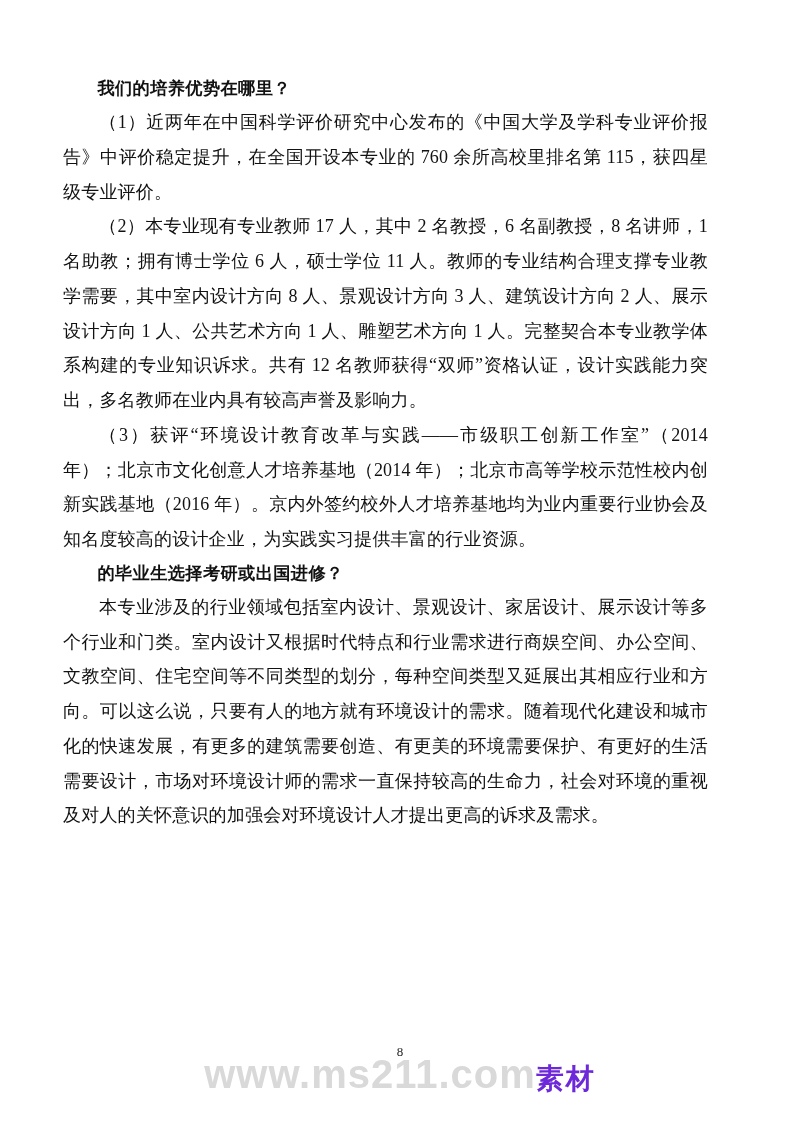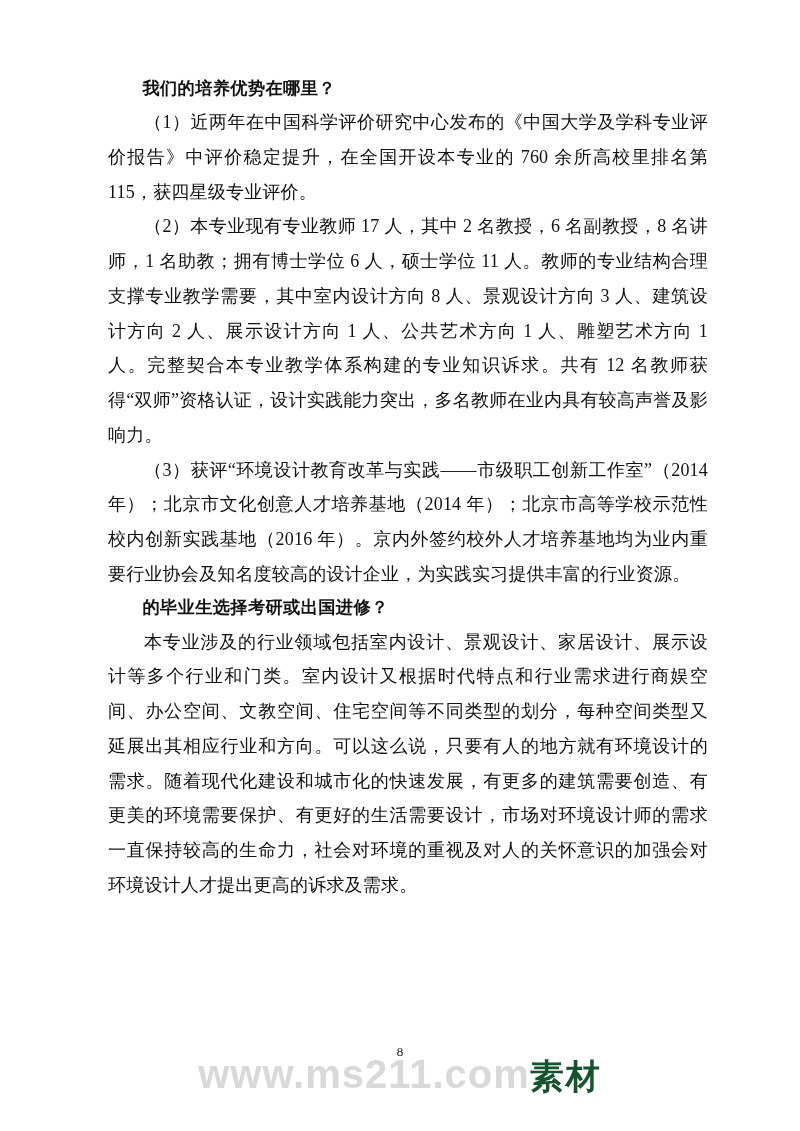--- a/index.html
+++ b/index.html
@@ -15,21 +15,21 @@
     position: relative;
     overflow: hidden;
   }
   .page {
     position: absolute;
     left: 0;
     top: 0;
     width: 800px;
     height: 1131px;
     box-sizing: border-box;
-    padding: 72px 92px 40px 108px;
+    padding: 72px 92px 40px 63px;
   }
   .doc-body {
     font-size: 17.2px;
     line-height: 1.93;
     text-align: justify;
     text-justify: inter-ideograph;
     letter-spacing: 0.2px;
   }
   .heading {
     font-weight: bold;
@@ -64,22 +64,22 @@
     font-size: 40px;
     font-weight: bold;
     font-family: "Liberation Sans", sans-serif;
     color: #d9d9d9;
     letter-spacing: 1px;
     white-space: nowrap;
     user-select: none;
   }
   .watermark .wm-cn {
     font-family: "DejaVu Sans", sans-serif;
-    font-size: 34px;
-    color: #14532d;
+    font-size: 28px;
+    color: #6d28d9;
     letter-spacing: 2px;
   }
 </style>
 </head>
 <body>
 
 <div class="page">
   <div class="doc-body">
     <p class="heading">我们的培养优势在哪里？</p>
     <p class="para">（1）近两年在中国科学评价研究中心发布的《中国大学及学科专业评价报告》中评价稳定提升，在全国开设本专业的 760 余所高校里排名第 115，获四星级专业评价。</p>

